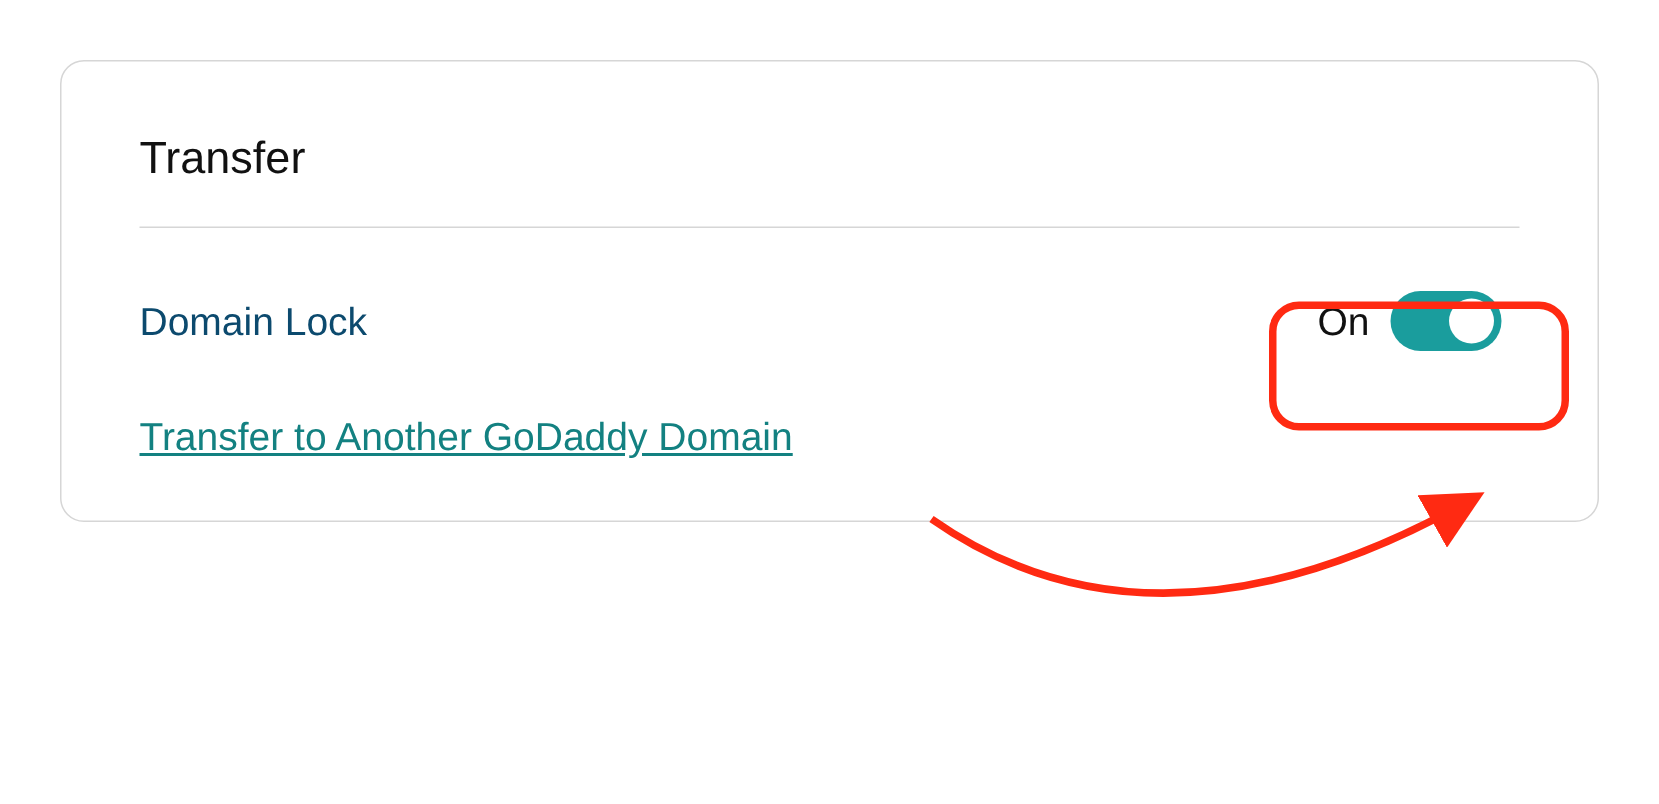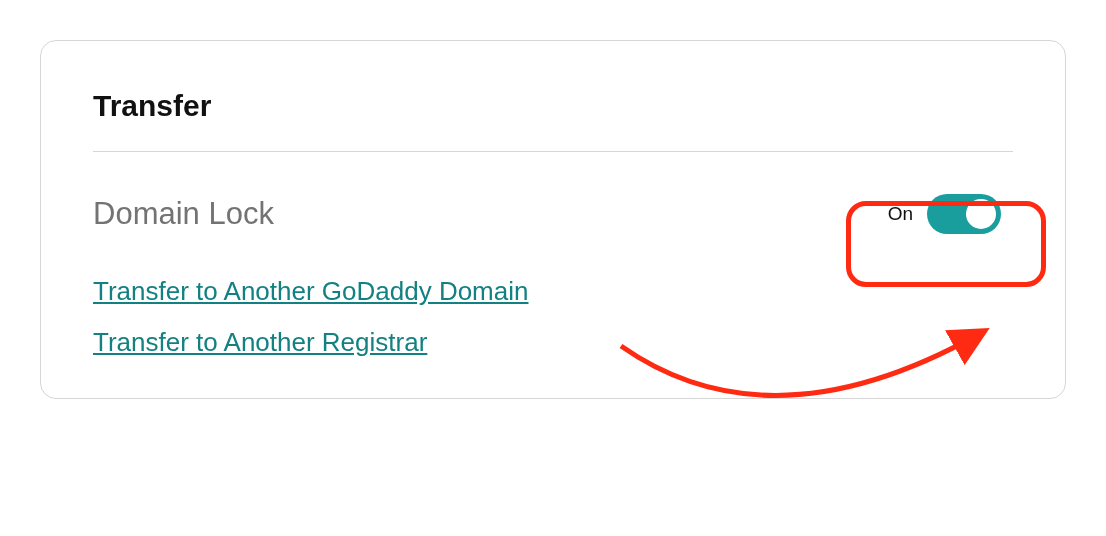--- a/index.html
+++ b/index.html
@@ -15,47 +15,47 @@
       height: 536px;
     }
     .card {
       border: 1px solid #d6d6d6;
       border-radius: 16px;
       padding: 48px 52px 40px 52px;
       position: relative;
     }
     .card-title {
       font-size: 30px;
-      font-weight: 700;
+      font-weight: 400;
       color: #111;
       margin-bottom: 28px;
     }
     .hr {
       border: none;
       border-top: 1px solid #d6d6d6;
       margin-bottom: 36px;
     }
     .row {
       display: flex;
       align-items: center;
       justify-content: space-between;
       margin-bottom: 36px;
     }
     .row-label {
-      font-size: 31px;
-      color: #737373;
+      font-size: 26px;
+      color: #0c4a6e;
     }
     .toggle-wrap {
       display: flex;
       align-items: center;
       gap: 14px;
       padding: 6px 12px 6px 24px;
     }
     .toggle-state {
-      font-size: 19px;
+      font-size: 26px;
       color: #111;
     }
     .toggle {
       width: 74px;
       height: 40px;
       background: #1a9d9d;
       border-radius: 40px;
       position: relative;
       cursor: pointer;
     }
@@ -103,21 +103,20 @@
     <div class="toggle-wrap">
       <span class="toggle-state">On</span>
       <div class="toggle">
         <div class="toggle-knob"></div>
       </div>
     </div>
   </div>
 
   <div class="links">
     <a class="link">Transfer to Another GoDaddy Domain</a>
-    <a class="link">Transfer to Another Registrar</a>
   </div>
 
   <div class="highlight-box" style="top:160px; left:805px; width:200px; height:86px;"></div>
 
   <svg class="arrow-svg" style="top:250px; left:560px;" width="420" height="140" viewBox="0 0 420 140">
     <defs>
       <marker id="arrowhead" markerWidth="8" markerHeight="8" refX="6" refY="4" orient="auto">
         <path d="M0,0 L8,4 L0,8 Z" fill="#ff2a12"></path>
       </marker>
     </defs>

